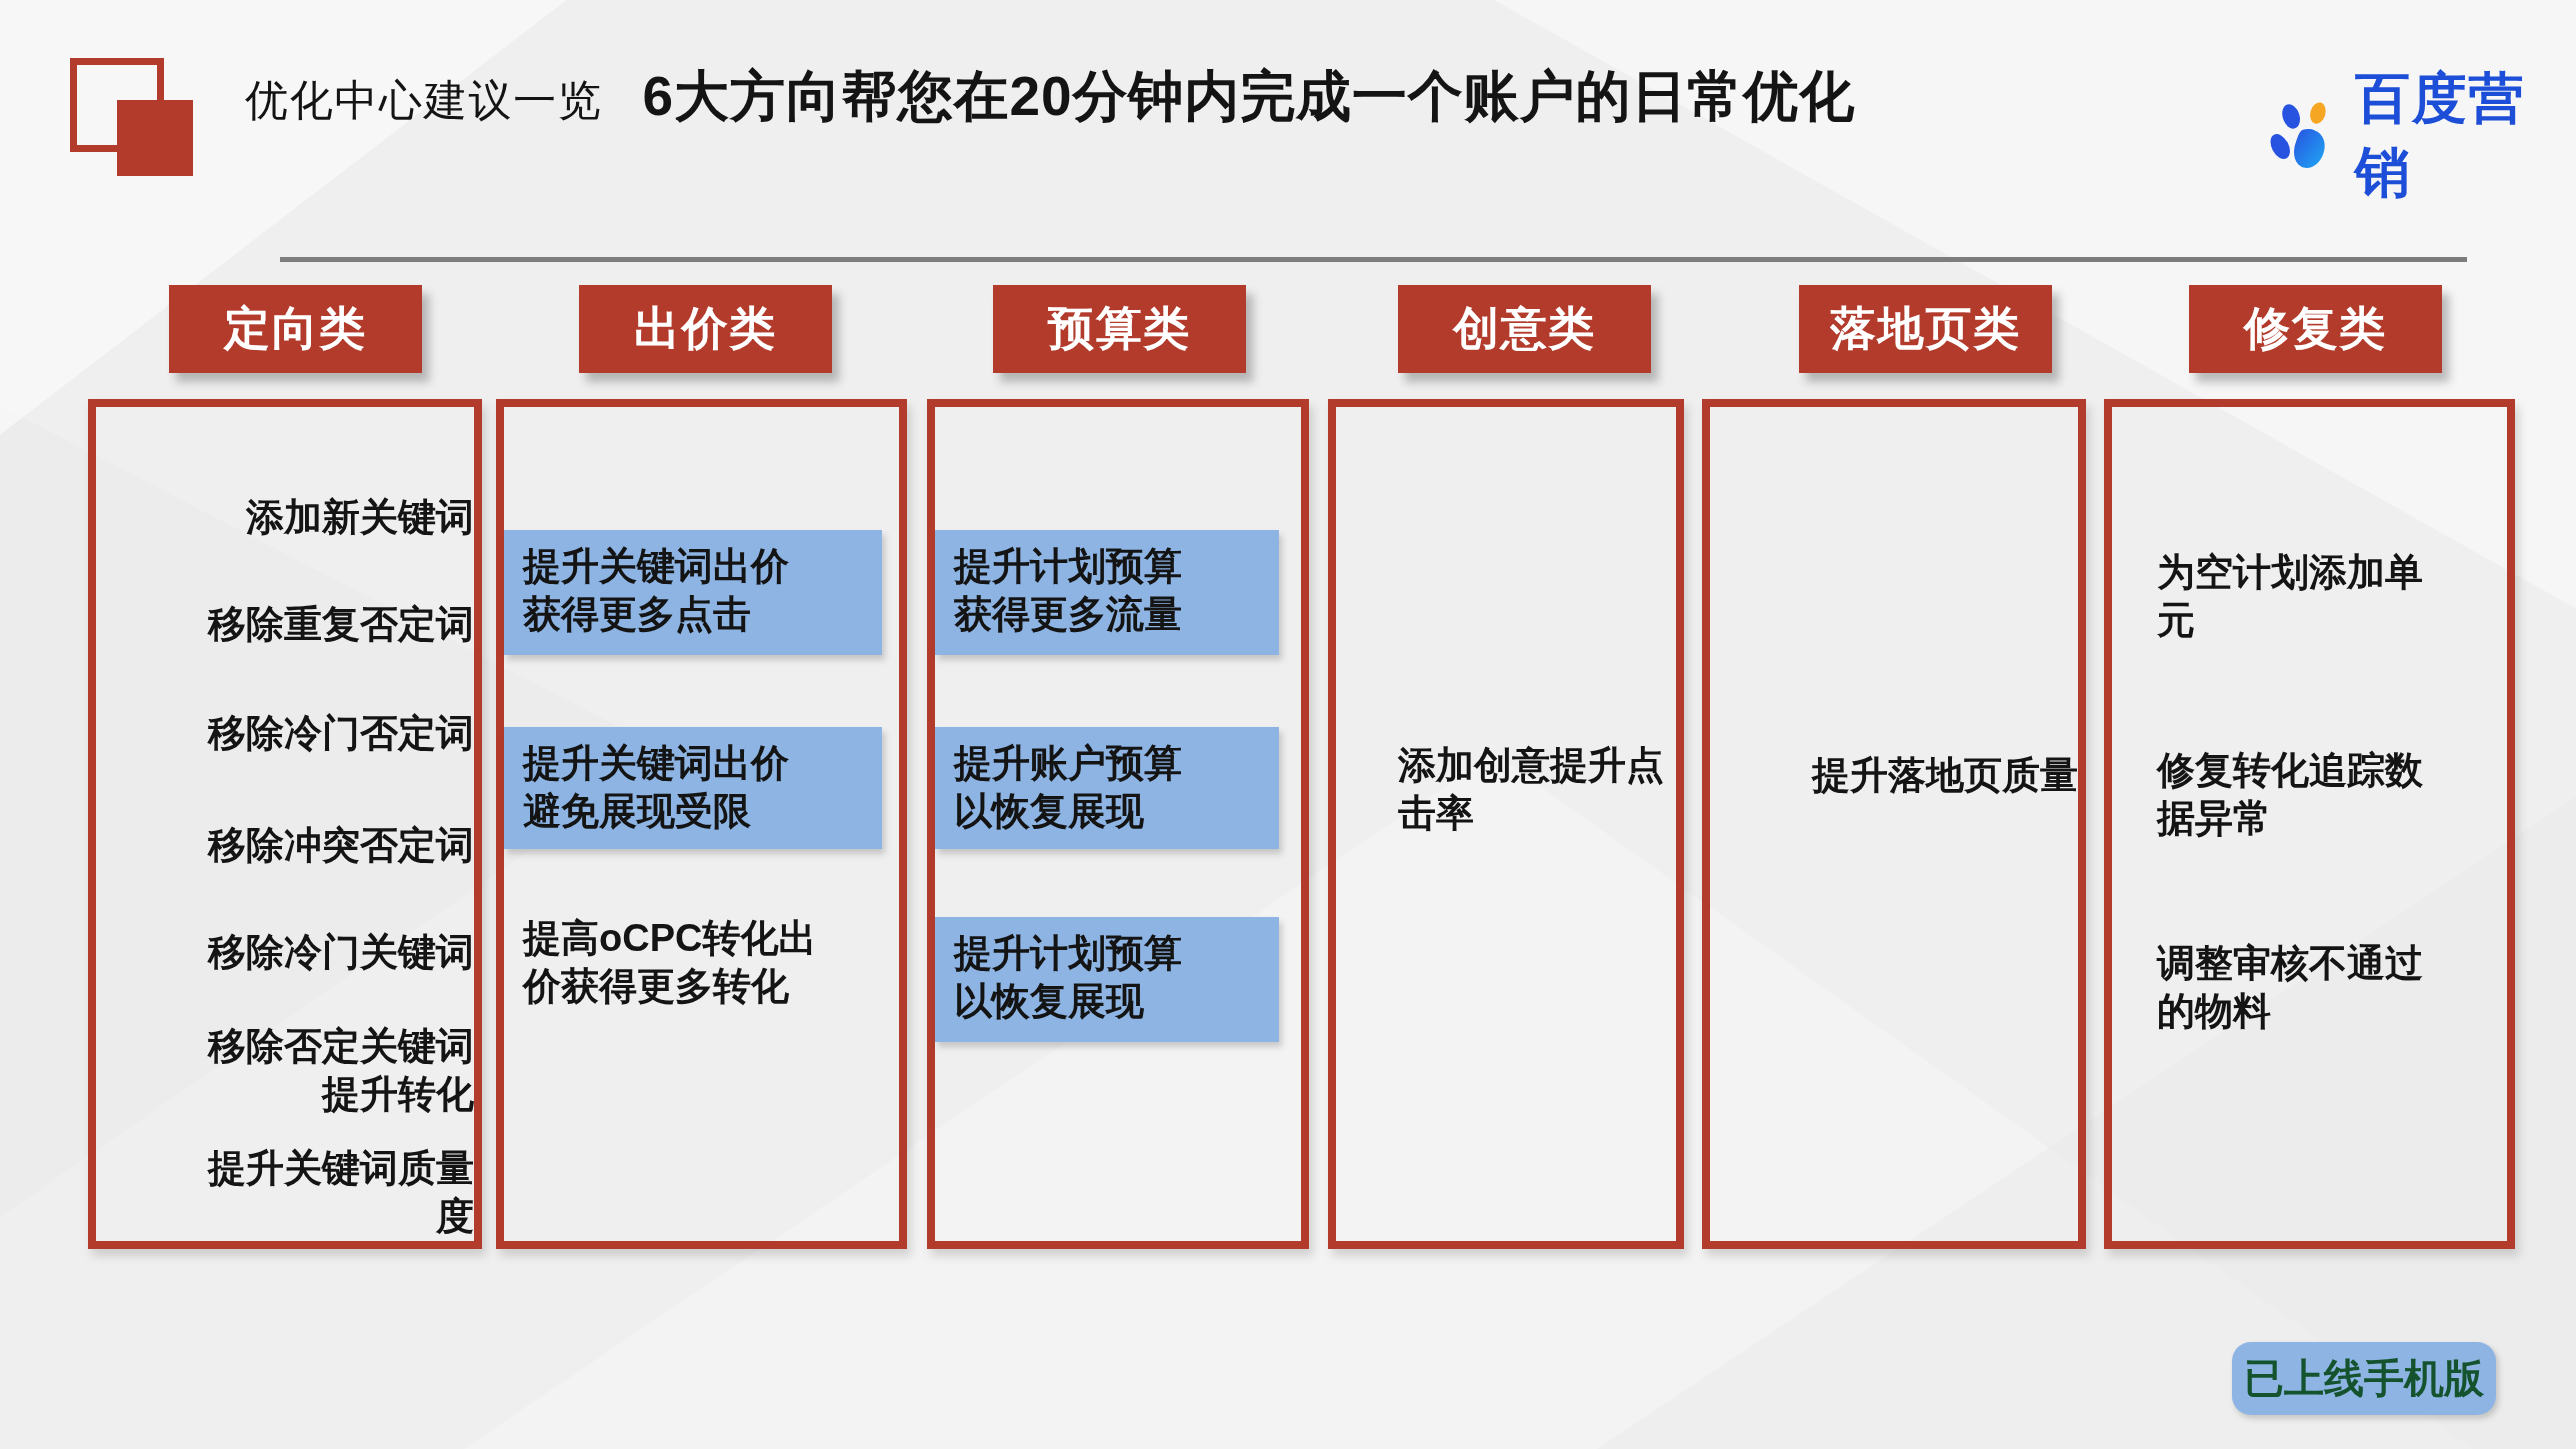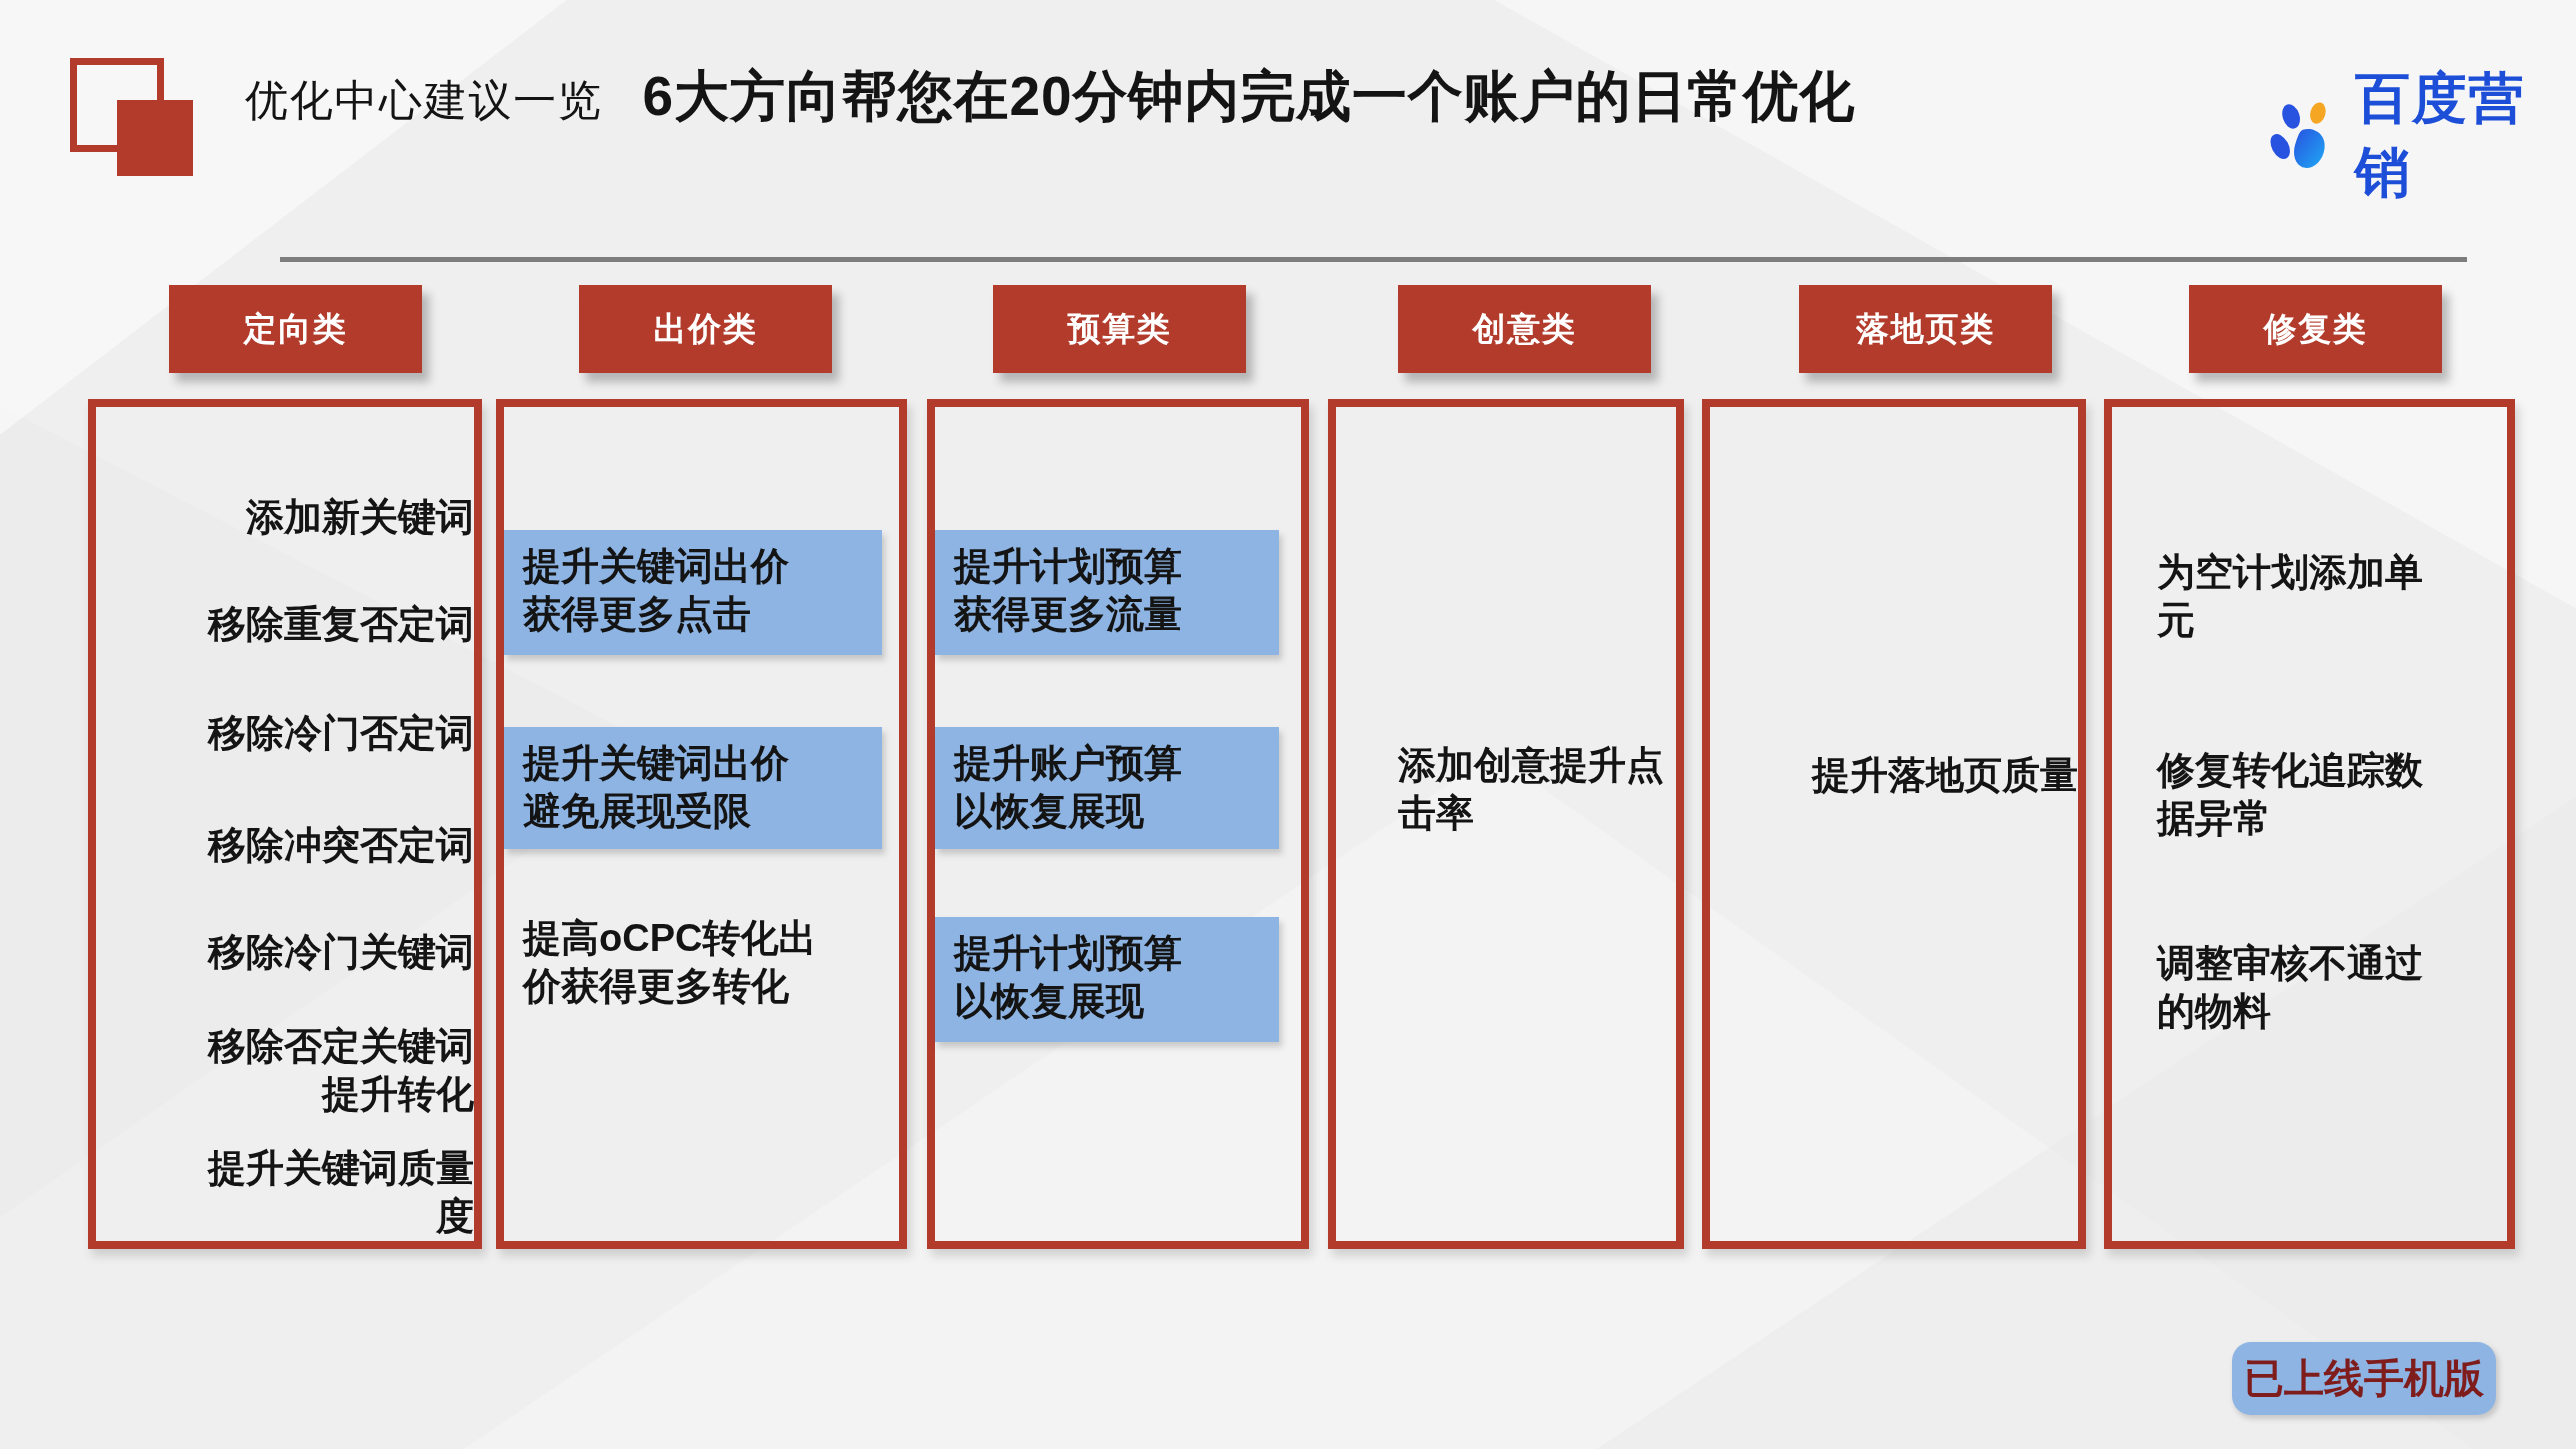--- a/index.html
+++ b/index.html
@@ -36,21 +36,21 @@
   .title-sub{font-size:55px;font-weight:800;letter-spacing:0.9px;}
   .title-rule{position:absolute;left:280px;top:257px;width:2187px;height:5.2px;background:#7d7d7d;}
 
   
   .brand{position:absolute;left:2266px;top:62px;display:flex;align-items:center;gap:12px;}
   .brand-name{font-size:55px;font-weight:700;color:#1d4ed8;letter-spacing:1.7px;}
 
   
   .hdr{
     position:absolute;top:285px;width:253px;height:88px;background:var(--red);
-    color:#fff;font-size:33px;font-weight:700;letter-spacing:1.7px;
+    color:#fff;font-size:46px;font-weight:700;letter-spacing:1.7px;
     display:flex;align-items:center;justify-content:center;
     box-shadow:6.9px 8.6px 8.6px rgba(60,60,60,.32);
   }
 
   
   .col{
     position:absolute;top:399px;height:850px;border:8.6px solid var(--red);
     box-shadow:4.3px 6.9px 8.6px rgba(90,90,90,.22);
   }
   .item{
@@ -61,21 +61,21 @@
   .item.blue-box{
     background:var(--blue);box-shadow:3.4px 5.2px 6px rgba(80,80,80,.25);
     padding:12px 8.6px 0 19px;
   }
   .item.plain-left{padding-left:19px;}
 
   
   .badge{
     position:absolute;left:2232px;top:1342px;width:264px;height:73px;border-radius:19px;
     background:var(--blue);display:flex;align-items:center;justify-content:center;
-    font-size:40px;font-weight:700;color:#7f1d1d;box-shadow:2.6px 3.4px 5.2px rgba(90,90,90,.25);
+    font-size:40px;font-weight:700;color:#14532d;box-shadow:2.6px 3.4px 5.2px rgba(90,90,90,.25);
   }
 </style>
 </head>
 <body>
 
 <div id="slide">
 
   <div class="facet f1"></div>
   <div class="facet f2"></div>
   <div class="facet f3"></div>

